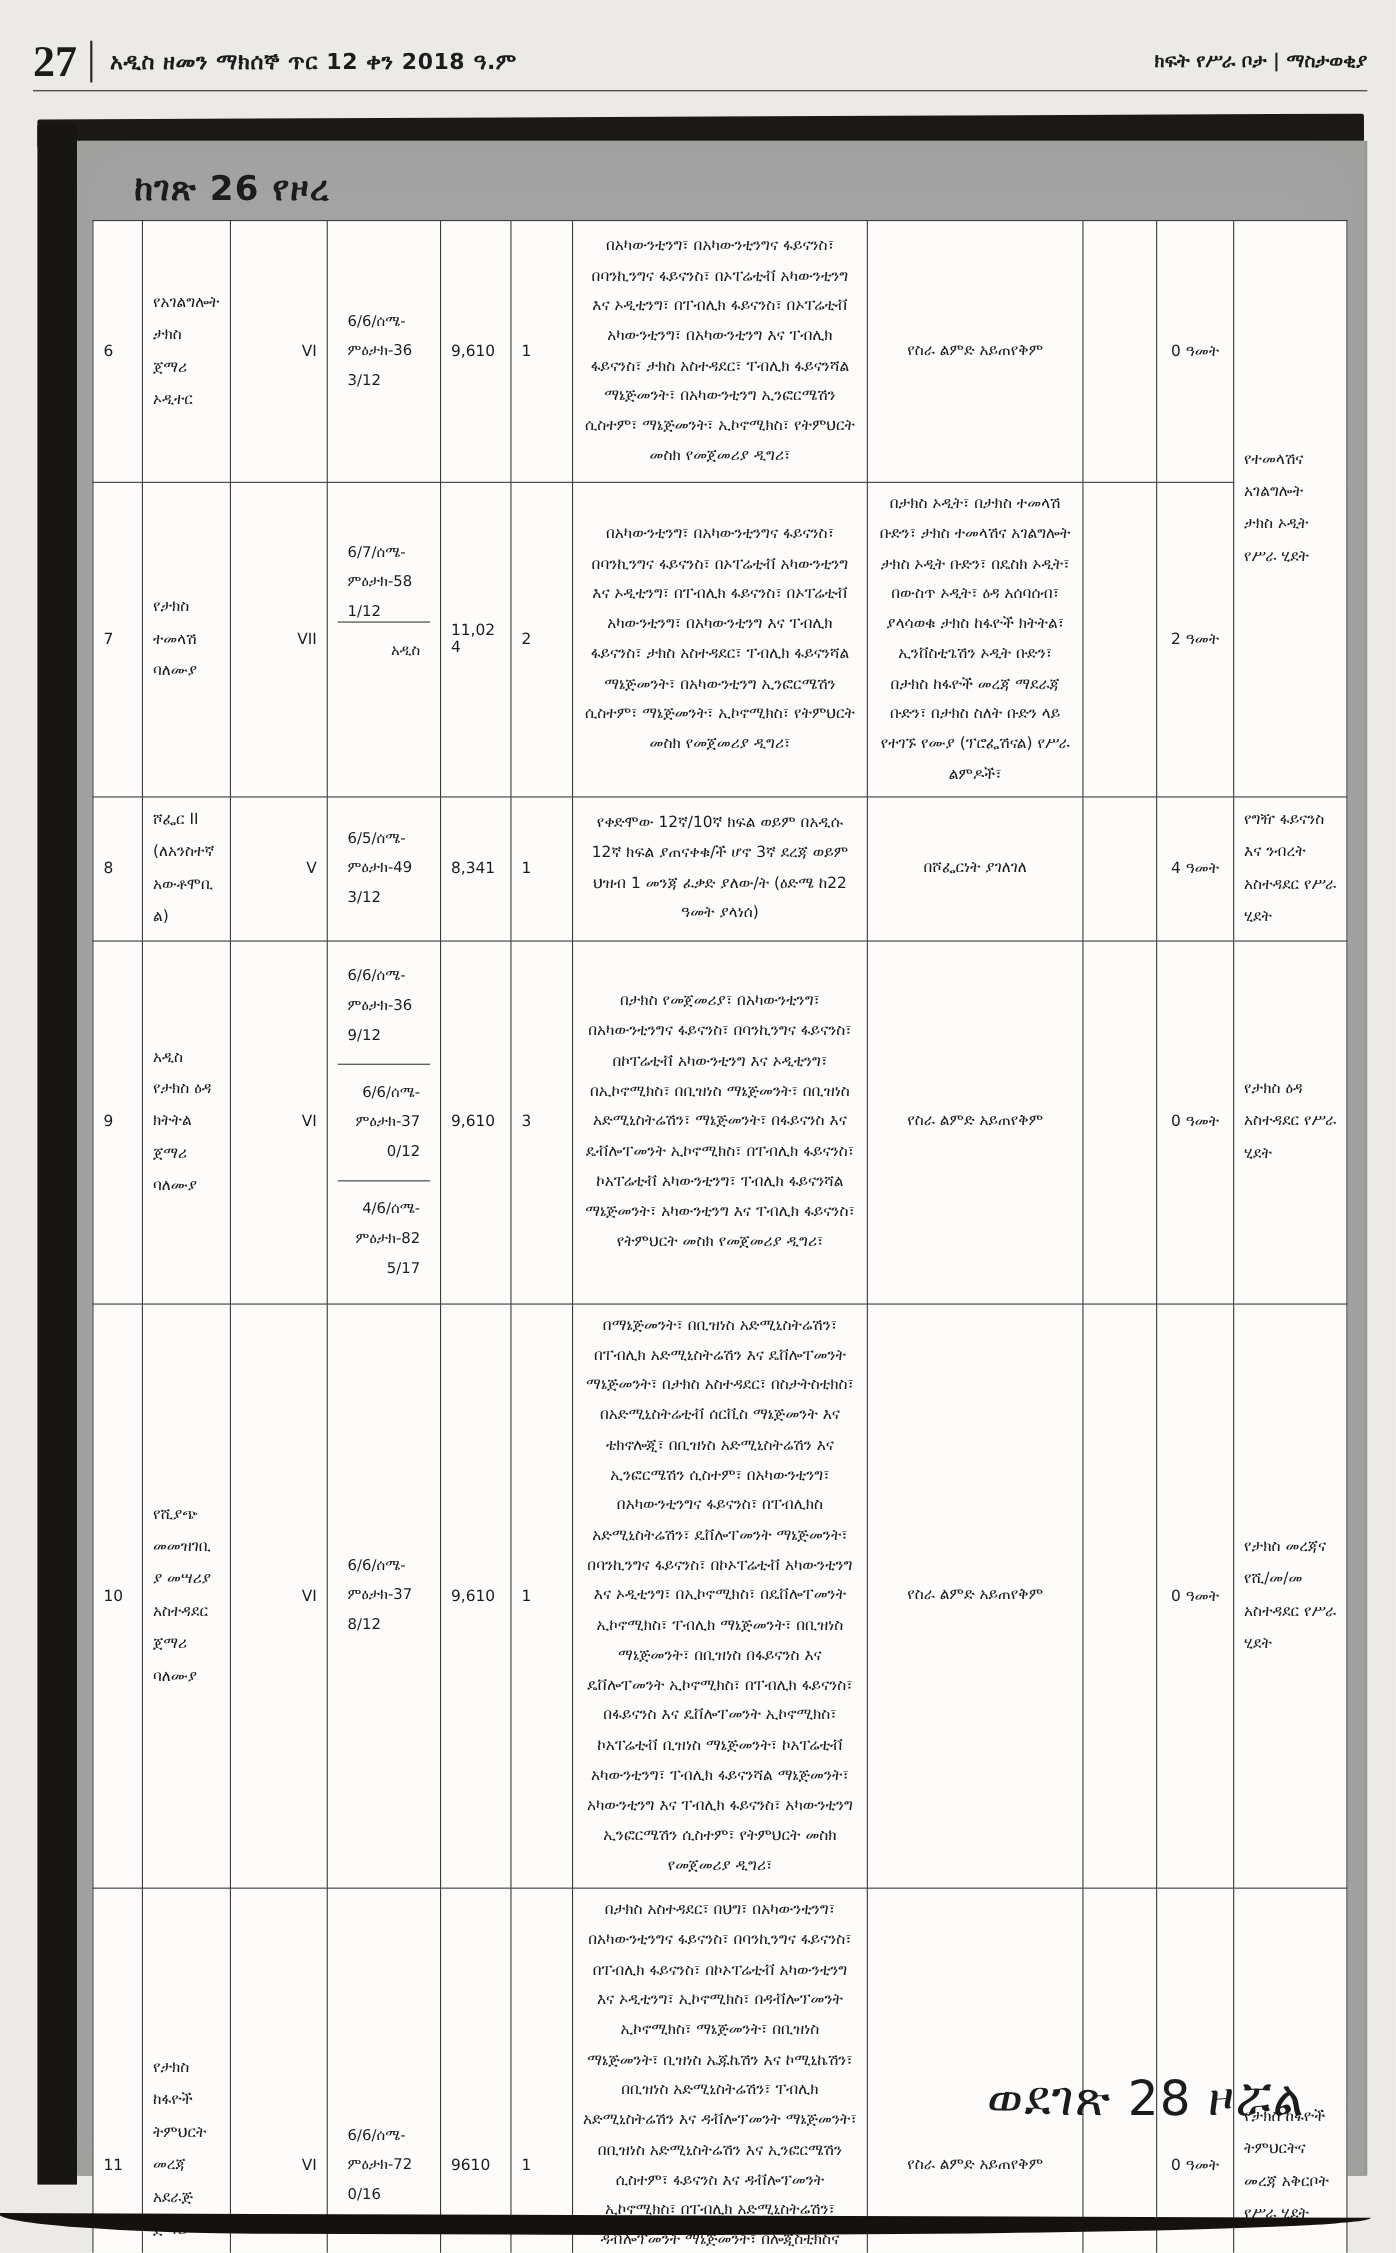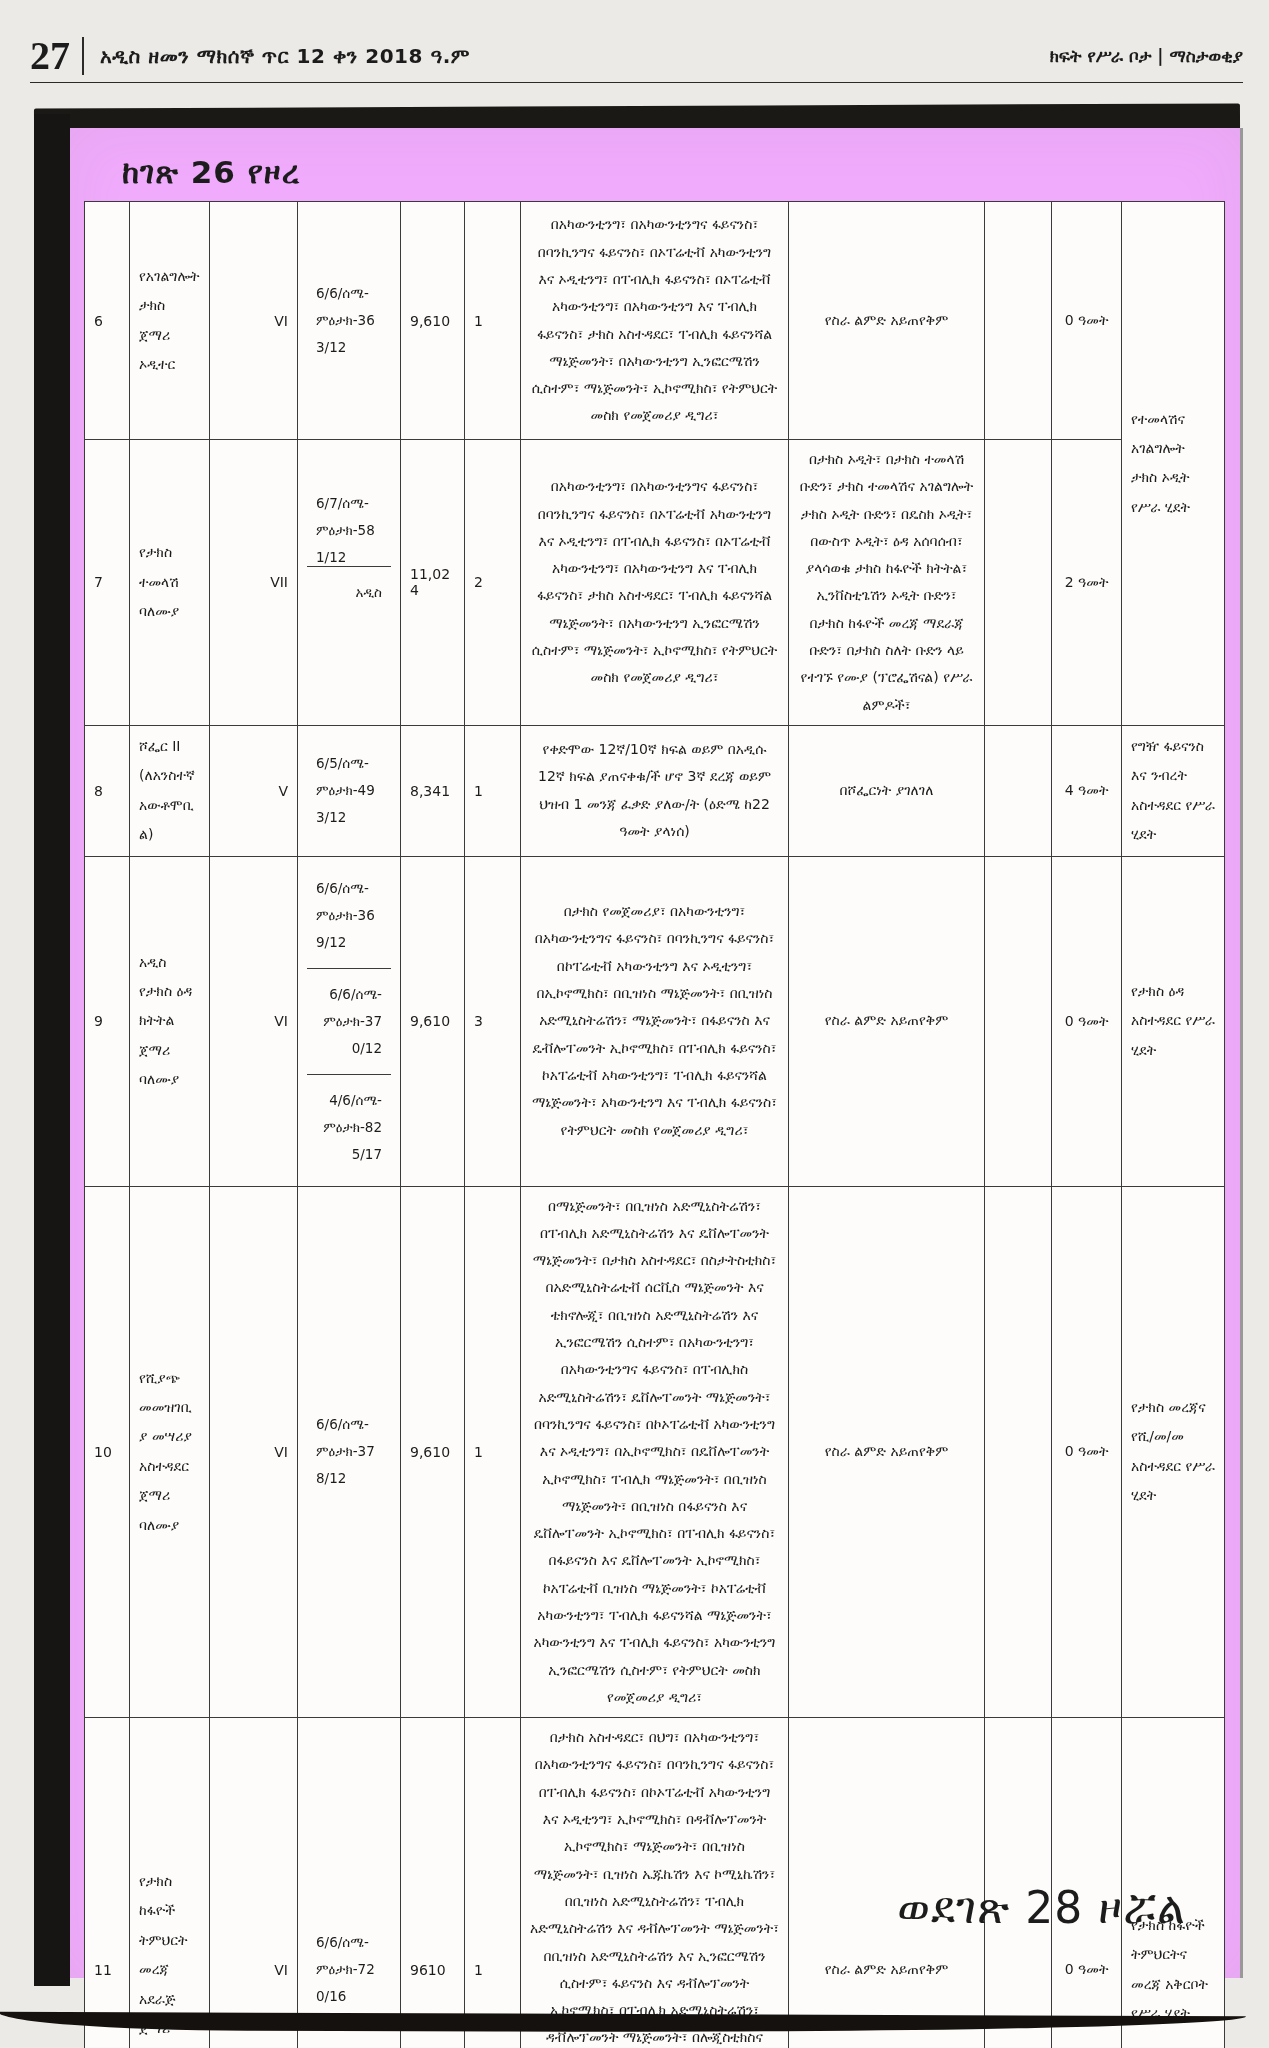--- a/index.html
+++ b/index.html
@@ -21,21 +21,21 @@
   .mast-left{font-size:20px;font-weight:bold;letter-spacing:.5px;}
   .mast-right{margin-left:auto;font-size:17px;font-weight:bold;}
   
   .scan{position:absolute;top:100px;left:34px;width:1212px;height:1912px;}
   .scan-topbar{
     position:absolute;top:6px;left:0;right:6px;height:26px;background:#1b1916;
     transform:rotate(-0.25deg);border-radius:2px;
   }
   .scan-leftbar{position:absolute;top:14px;left:0;width:36px;bottom:26px;background:#171513;}
   .paper{
-    position:absolute;top:28px;left:36px;right:6px;bottom:34px;background:#f0abfc;
+    position:absolute;top:28px;left:36px;right:6px;bottom:34px;background:#a3a3a3;
     box-shadow:3px 0 0 #9a9archive0,inset 0 0 60px rgba(120,110,95,.08);
     box-shadow:3px 0 0 #999, inset 0 0 60px rgba(120,110,95,.08);
   }
   .paper-bottom-edge{
     position:absolute;left:-36px;right:0;bottom:-20px;height:18px;background:#14110e;
     border-radius:0 0 60% 20% / 0 0 100% 100%;transform:rotate(.2deg);
   }
   .continued-top{
     margin:26px 0 8px 52px;font-size:31px;font-weight:bold;letter-spacing:1px;
   }

